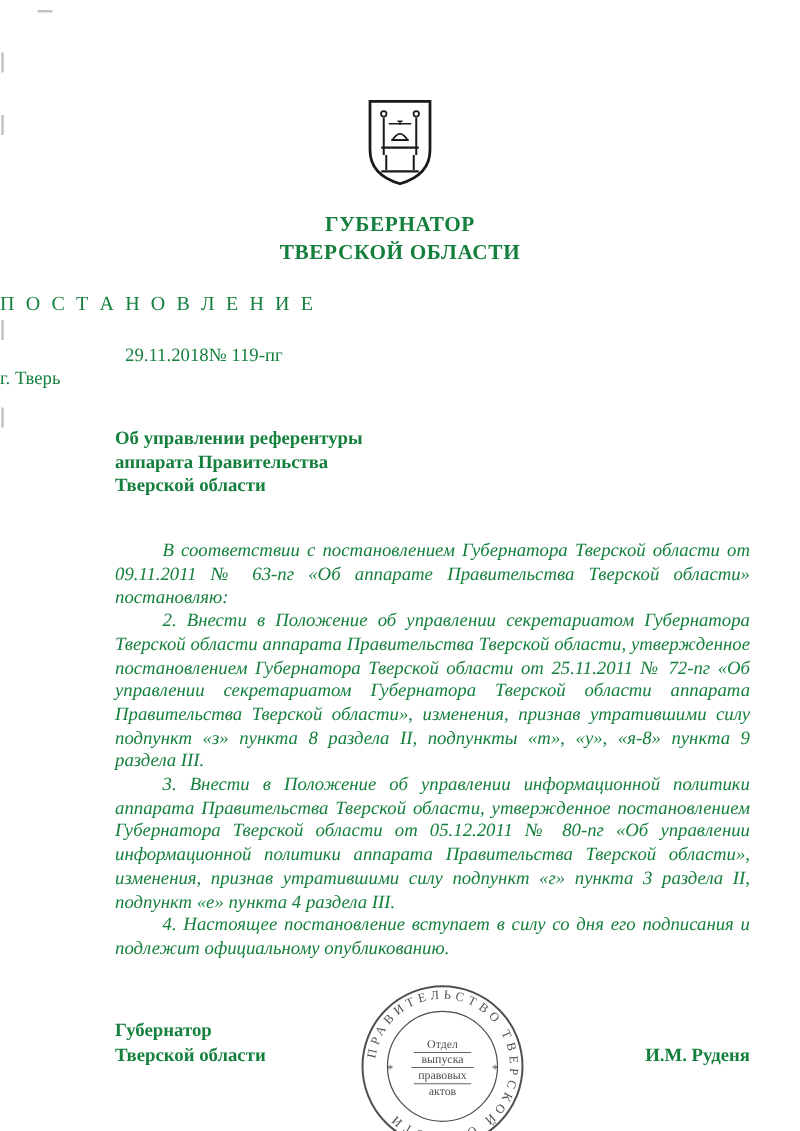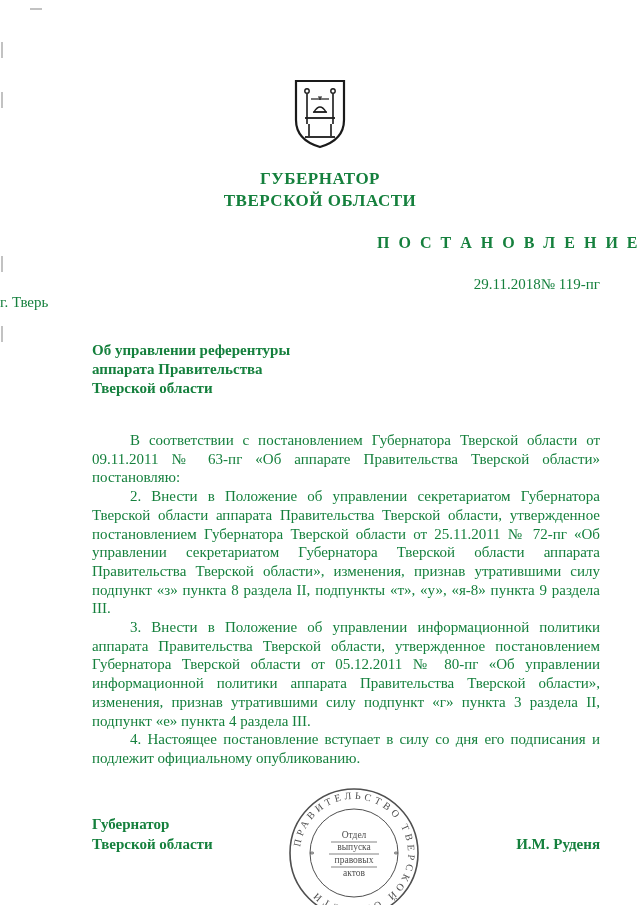--- a/index.html
+++ b/index.html
@@ -26,30 +26,30 @@
   .org {
     margin-top:14px;
     text-align:center;
     font-weight:bold;
     font-size:17px;
     line-height:22px;
     letter-spacing:0.5px;
   }
   .doc-type {
     margin-top:22px;
-    text-align:right;
-    font-weight:bold;
+    text-align:left;
+    font-weight:normal;
     font-size:16px;
     letter-spacing:2.5px;
   }
   .date-row {
     margin-top:24px;
     padding:0 40px 0 100px;
     display:flex;
-    justify-content:flex-end;
+    justify-content:flex-start;
     font-size:15px;
   }
   .city {
     text-align:left;
     font-size:15px;
     margin-top:1px;
   }
   .subject {
     margin:30px 0 0 92px;
     width:260px;
@@ -57,21 +57,21 @@
     font-size:15px;
     line-height:19px;
   }
   .body-text {
     margin-top:33px;
     padding:0 40px 0 92px;
     font-size:15px;
     line-height:18.7px;
     text-align:justify;
   }
-  .body-text p { margin:0; text-indent:38px; }
+  .body-text p { margin:0; text-indent:38px;font-style:italic; }
 
   .sig-row {
     margin:46px 40px 0 92px;
     display:flex;
     justify-content:space-between;
     align-items:flex-end;
     font-weight:bold;
     font-size:15px;
     line-height:20px;
   }

